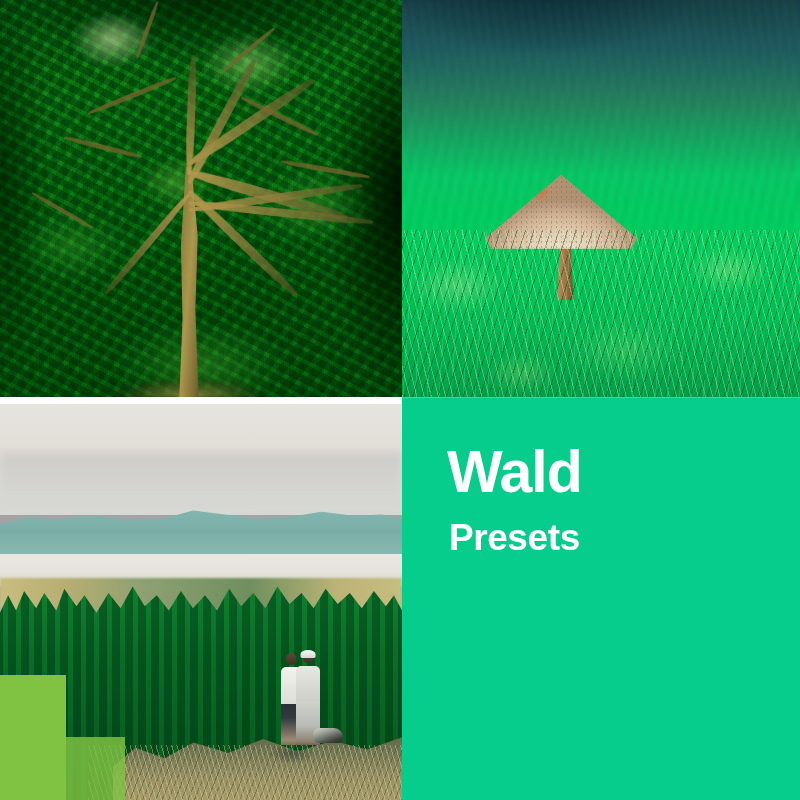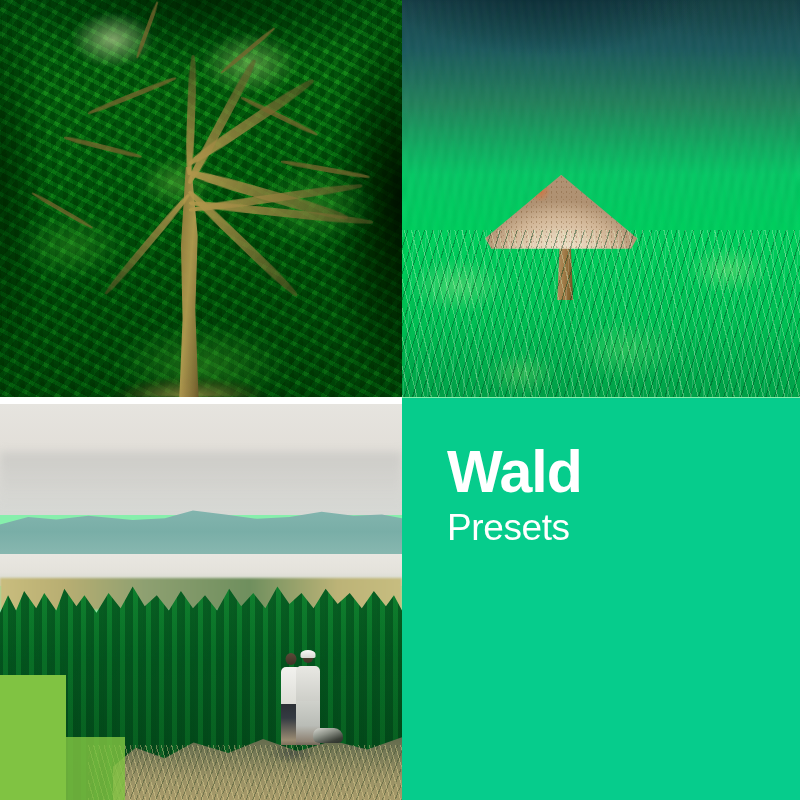--- a/index.html
+++ b/index.html
@@ -159,31 +159,31 @@
     filter:blur(.5px); }
 
   
   #gutter-left { position:absolute; left:0; top:397px; width:402px; height:7px; background:#ffffff; }
 
   
   #tile-brand { left:402px; top:398px; width:398px; height:402px; }
   #brand-copy { position:absolute; left:45px; top:45px; }
   #brand-title { font-size:59px; font-weight:bold; color:#ffffff;
                  letter-spacing:-1px; line-height:1; }
-  #brand-sub   { font-size:37px; font-weight:normal; color:#ffffff;
-                 letter-spacing:-.4px; line-height:1; margin-top:7px; }
+  #brand-sub   { font-size:37px; font-weight:bold; color:#ffffff;
+                 letter-spacing:-.4px; line-height:1; margin-top:17px;text-align:center; }
 
   
   #accent-1 { position:absolute; left:0;  top:675px; width:66px;  height:125px; }
   #accent-2 { position:absolute; left:66px; top:737px; width:59px; height:63px; }
 </style>
 </head>
 <body>
 
-<div id="poster" style="background: #86efac; border-radius: 19px;">
+<div id="poster" style="background: #a3a3a3; border-radius: 19px;">
 
   <div class="tile" id="tile-forest" title="Large spreading oak tree in a dense sunlit green forest" style="left: 0px; top: 0px; width: 402px; height: 397px;">
     <div id="tree-root"></div>
     <div id="tree-trunk"></div>
 
     <div class="branch" style="left:47%;top:40%;width:150px;height:10px;transform:rotate(-34deg);"></div>
     <div class="branch" style="left:47%;top:42%;width:165px;height:11px;transform:rotate(16deg);"></div>
     <div class="branch" style="left:47%;top:45%;width:140px;height:9px;transform:rotate(-62deg);"></div>
     <div class="branch" style="left:47%;top:47%;width:150px;height:9px;transform:rotate(44deg);"></div>
     <div class="branch" style="left:47%;top:43%;width:120px;height:8px;transform:rotate(-88deg);"></div>

